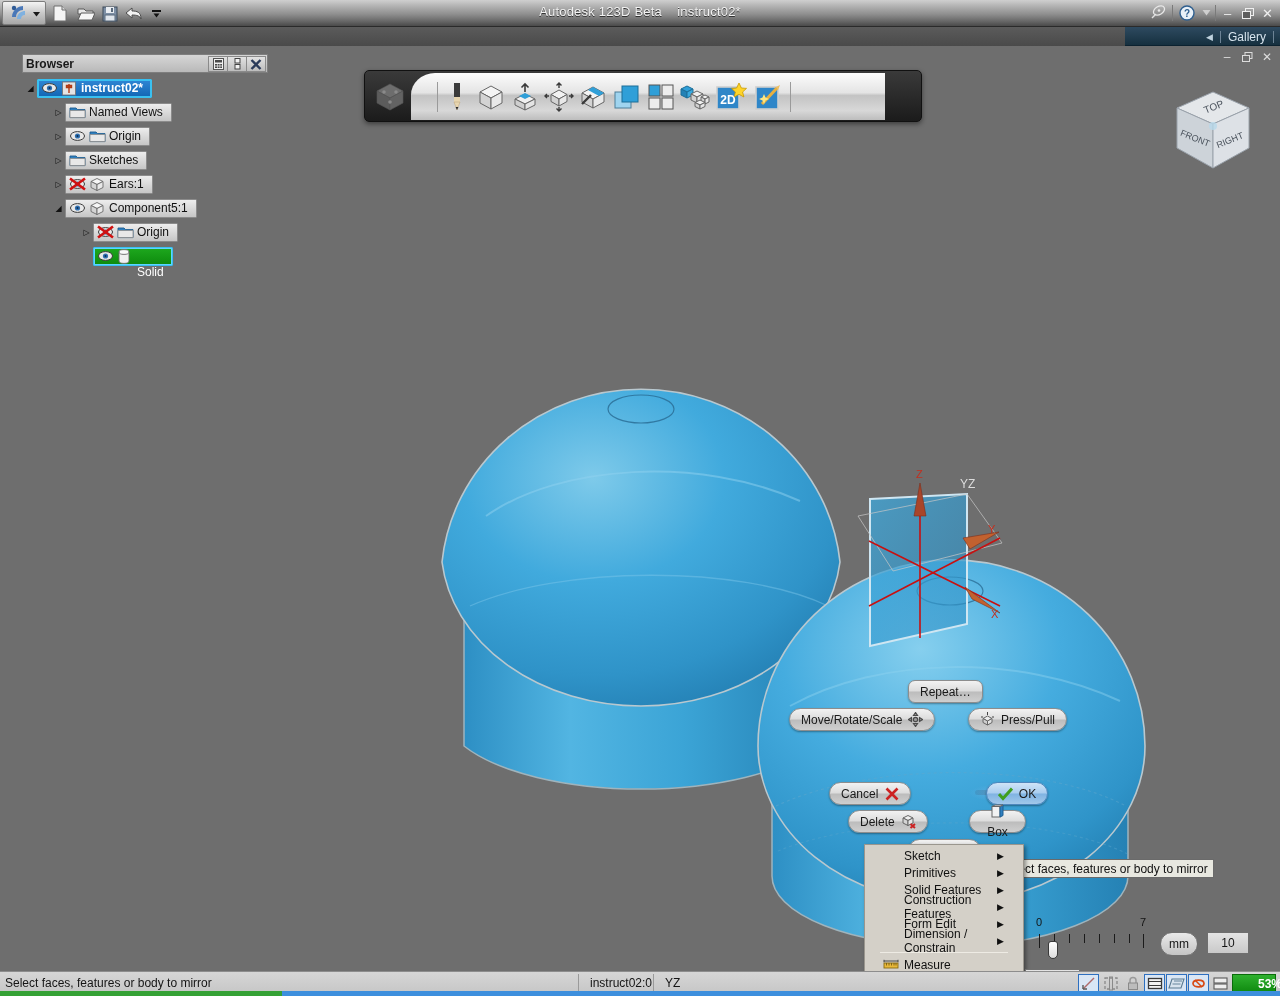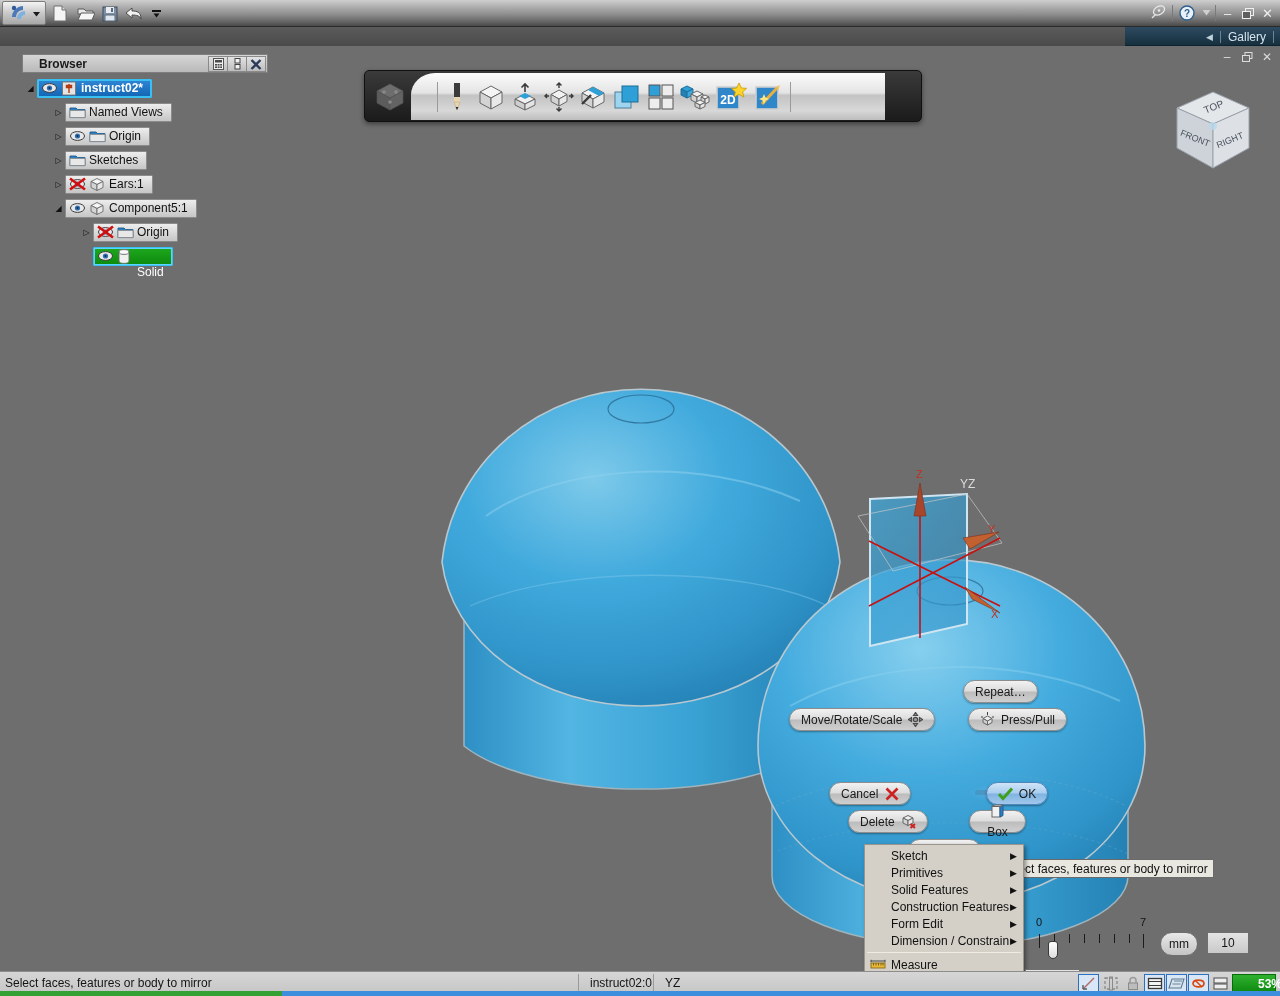--- a/index.html
+++ b/index.html
@@ -67,21 +67,21 @@
 
   
   #browser{
     position:absolute; left:22px; top:8px; width:246px;
   }
   #browser-header{
     height:19px; background:linear-gradient(to bottom,#d6d6d6,#b9b9b9);
     border:1px solid #7e7e7e; display:flex; align-items:center;
     position:relative;
   }
-  #browser-title{ font-weight:bold; font-size:12px; color:#1a1a1a; margin-left:16px;}
+  #browser-title{ font-weight:bold; font-size:12px; color:#1a1a1a; margin-left:3px;}
   #browser-hbtns{ position:absolute; right:1px; top:1px; display:flex; gap:0px; }
   .bhb{ width:20px;height:16px; border:1px solid #8a8a8a; background:linear-gradient(to bottom,#e2e2e2,#bdbdbd);
         display:flex;align-items:center;justify-content:center; margin-left:-1px;}
   #browser-tree{ padding:6px 0 0 2px; }
 
   .tnode{ display:flex; align-items:center; height:18px; margin-bottom:6px; position:relative;}
   .expander{ width:13px; height:13px; display:flex; align-items:center; justify-content:center;
              color:#111; font-size:8px; flex:0 0 13px;}
   .nodebox{
     display:inline-flex; align-items:center; gap:4px; height:19px;
@@ -154,21 +154,21 @@
     background:#e8e8e0; border:1px solid #6a6a6a;
     padding:0 5px; display:flex; align-items:center;
     font-size:12px; color:#101010; white-space:nowrap;
   }
 
   
   #ctxmenu{
     position:absolute; left:864px; top:798px; width:160px;
     background:#d4d0c8; border:1px solid #9a968e;
     box-shadow:2px 2px 4px rgba(0,0,0,.4);
-    padding:2px 0;
+    padding:2px 13px;
   }
   .cmi{ height:17px; display:flex; align-items:center; position:relative;
         padding-left:26px; font-size:12px; color:#101010;}
   .cmi .arr{ position:absolute; right:6px; font-size:9px; color:#101010;}
   .cmi .cmico{ position:absolute; left:4px; width:17px; height:15px; display:flex;
                align-items:center; justify-content:center;}
   .cmsep{ height:1px; background:#a9a49c; margin:3px 2px 3px 2px; border-bottom:1px solid #eeebe4;}
 
   
   #ruler{ position:absolute; left:1030px; top:870px; width:130px; height:40px;}
@@ -250,20 +250,25 @@
       <path d="M7 2 L1 7 L7 12 V9 C12 9,15 10,16 13 C16 6,12 5,7 5 Z" fill="#f2f2f2" stroke="#4d4d4d"></path>
     </svg>
   </div>
   <div class="qat" id="qat-more">
     <svg width="11" height="10" viewBox="0 0 11 10">
       <rect x="1" y="1" width="9" height="2" fill="#111"></rect>
       <polygon points="2.5,4.5 8.5,4.5 5.5,8.5" fill="#111"></polygon>
     </svg>
   </div>
 
+  <div id="title-text">
+    <span>Autodesk 123D Beta</span>
+    &nbsp;&nbsp;
+    <span>instruct02*</span>
+  </div>
 
   <div id="tb-right">
     <div class="tb-icon">
       <svg width="17" height="16" viewBox="0 0 17 16">
         <path d="M2 13 L6 9" stroke="#e0e0e0" stroke-width="1.4" fill="none"></path>
         <ellipse cx="9" cy="5.5" rx="6" ry="4" fill="none" stroke="#e8e8e8" stroke-width="1.3" transform="rotate(-30 9 5.5)"></ellipse>
         <circle cx="9" cy="5.5" r="1.3" fill="#e8e8e8"></circle>
       </svg>
     </div>
     <div class="tb-sep"></div>
@@ -658,21 +663,21 @@
     <polygon points="78,22 42,38 42,82 78,62" fill="#dde1e6" stroke="#9aa2ab"></polygon>
     <text x="44" y="24" font-size="10" font-family="Liberation Sans, sans-serif" fill="#4a525c" text-anchor="middle" transform="rotate(-22 44 24)">TOP</text>
     <text x="23" y="55" font-size="9" font-family="Liberation Sans, sans-serif" fill="#4a525c" text-anchor="middle" transform="rotate(22 23 55)">FRONT</text>
     <text x="60" y="57" font-size="9" font-family="Liberation Sans, sans-serif" fill="#4a525c" text-anchor="middle" transform="rotate(-22 60 57)">RIGHT</text>
     <circle cx="42" cy="40" r="4" fill="#b8d8ea" opacity="0.8"></circle>
   </svg>
 
   <div id="mm-trail-flare"></div>
   <div id="mm-trail"></div>
 
-  <div class="mmbtn" style="left:963px; top:634px;">
+  <div class="mmbtn" style="left:908px; top:634px;border-radius:7px;">
     <span>Repeat…</span>
   </div>
 
   <div class="mmbtn" style="left:789px; top:662px;">
     <span>Move/Rotate/Scale</span>
     <span class="mm-ico">
       <svg width="15" height="15" viewBox="0 0 15 15">
         <g stroke="#4a4a4a" stroke-width="1.2" fill="#9a9a9a">
           <circle cx="7.5" cy="7.5" r="2.2"></circle>
           <polygon points="7.5,0.5 5.5,3.5 9.5,3.5"></polygon>

